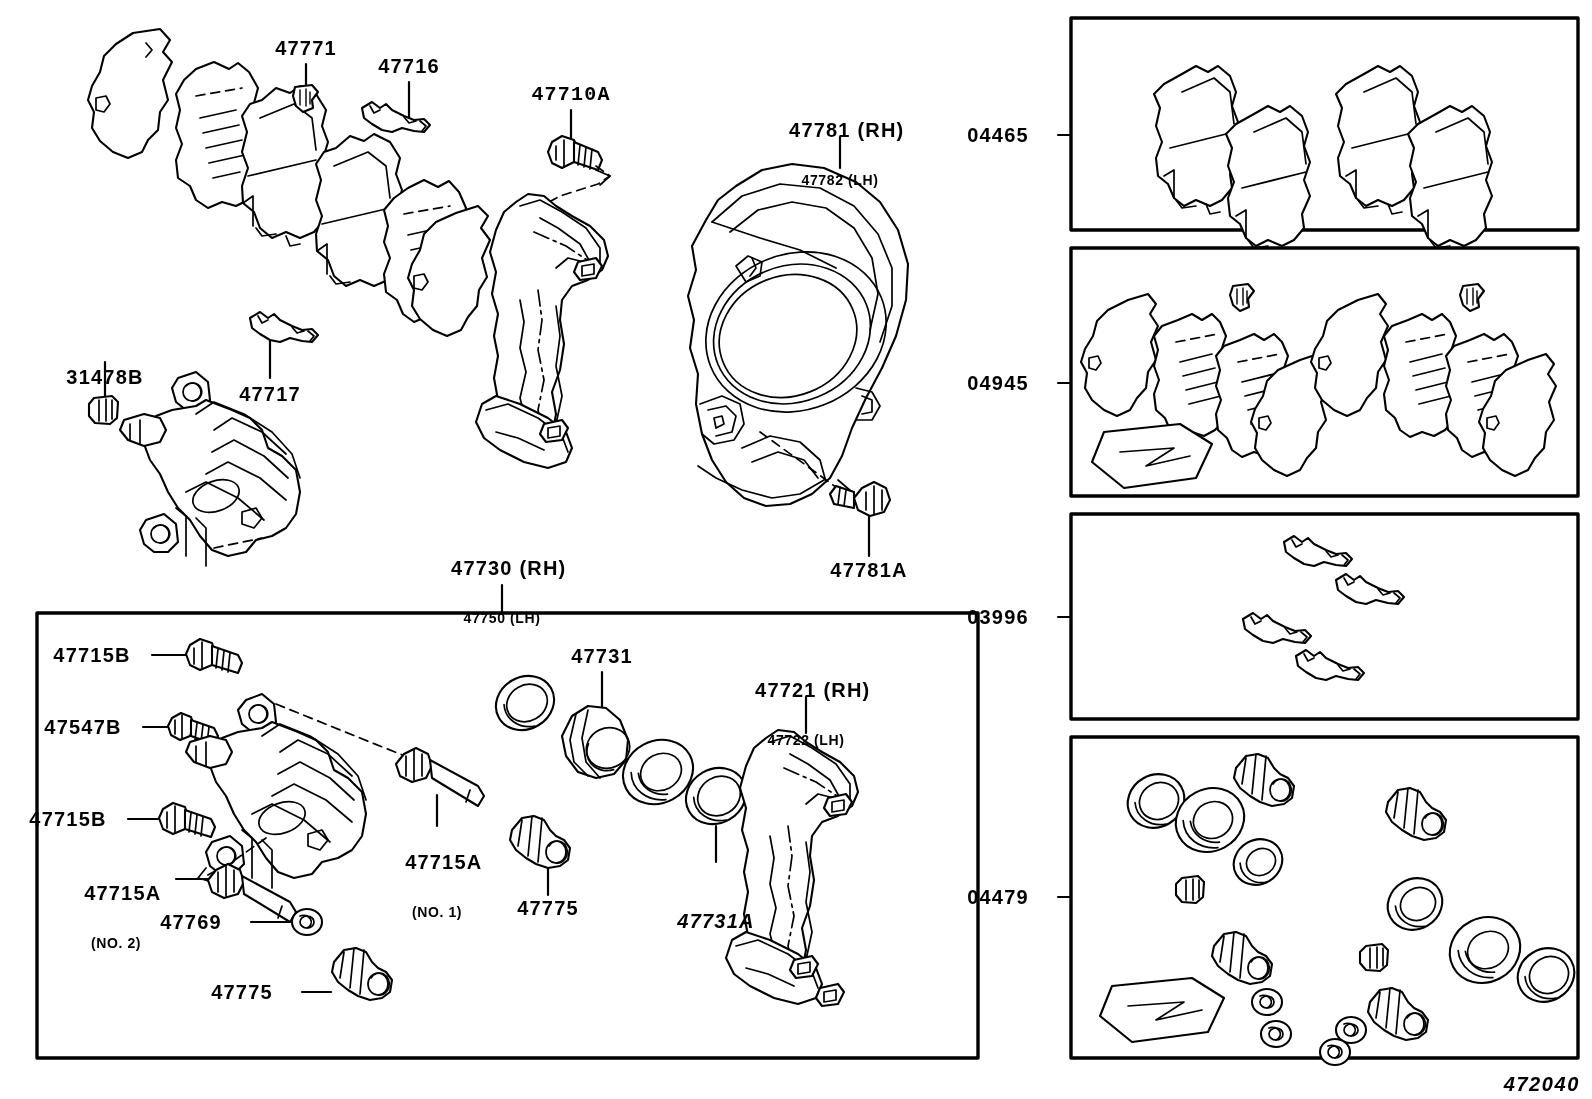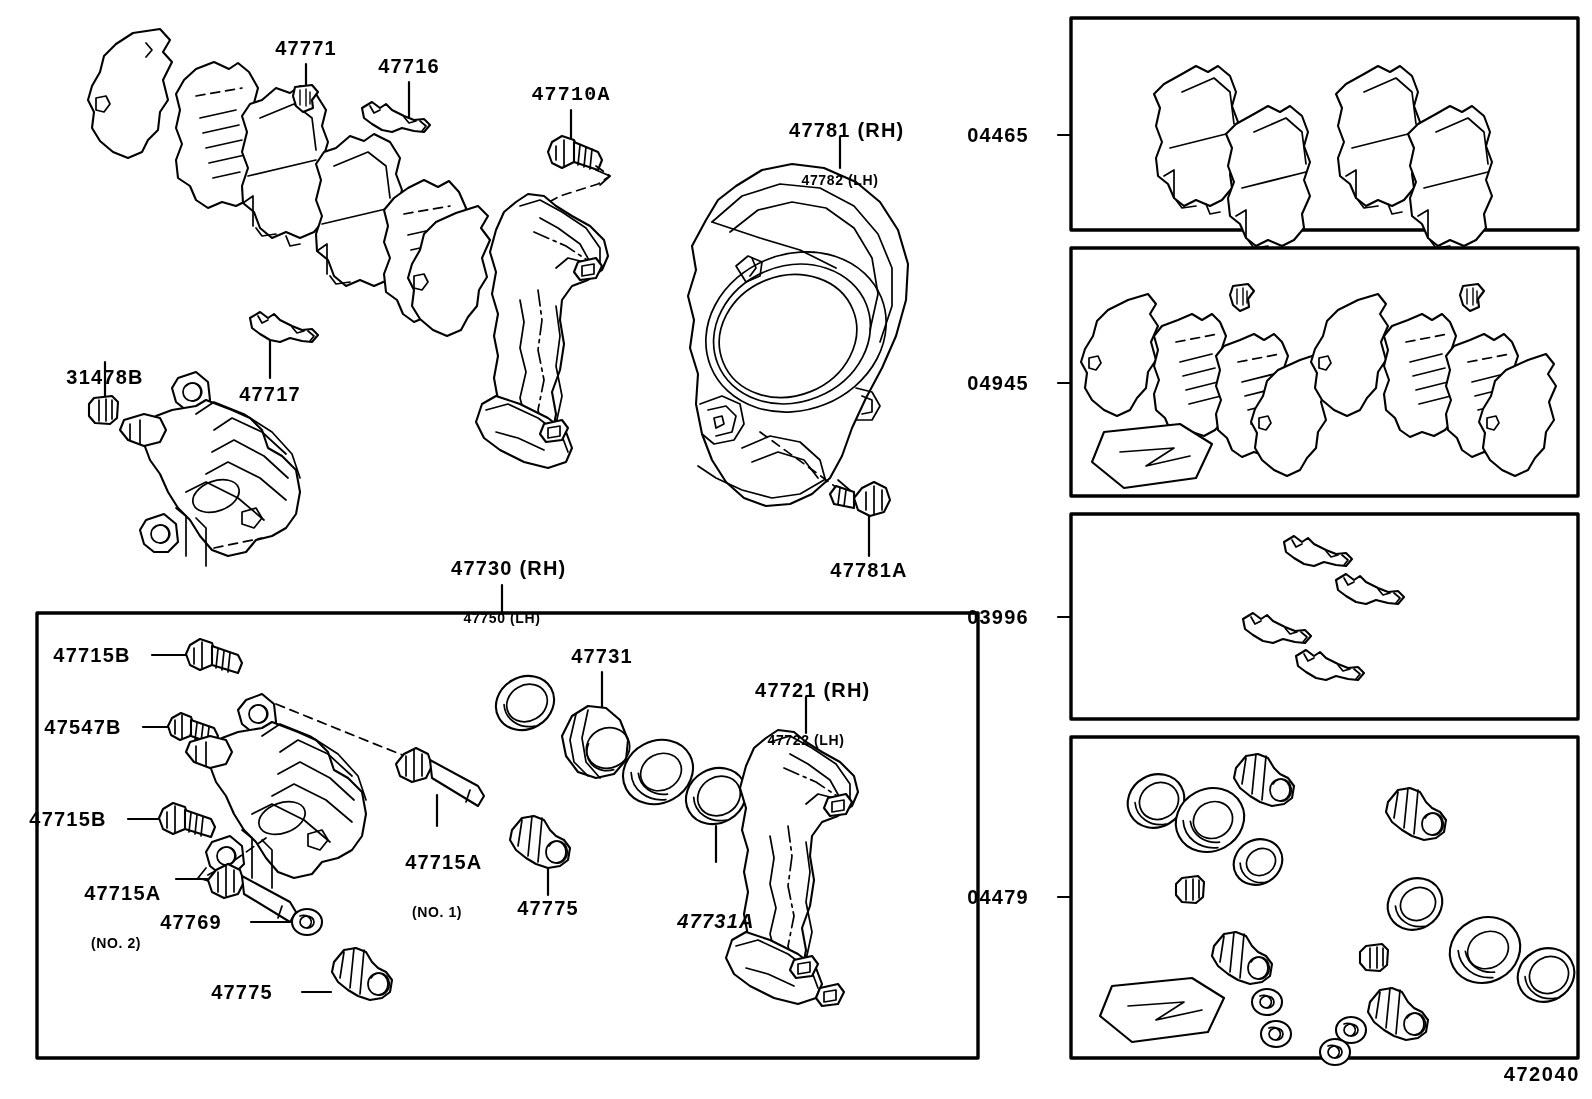--- a/index.html
+++ b/index.html
@@ -5,22 +5,22 @@
   html,body{margin:0;padding:0;background:#ffffff;}
   body{width:1592px;height:1099px;position:relative;overflow:hidden;
        font-family:"Liberation Sans","DejaVu Sans",sans-serif;color:#000;}
   .stage{position:absolute;inset:0;}
   svg.art{position:absolute;left:0;top:0;width:1592px;height:1099px;overflow:visible;}
   .lbl{position:absolute;font-weight:bold;font-size:20px;letter-spacing:1.2px;
        white-space:pre;line-height:25px;color:#000;}
   .lbl.r{text-align:center;}
   .lbl.c{text-align:center;}
   .lbl .sub{font-size:14px;letter-spacing:0.6px;display:block;}
-  .diagid{position:absolute;right:12px;bottom:13px;font-weight:bold;font-size:20px;
-          letter-spacing:1.6px;}
+  .diagid{position:absolute;right:12px;bottom:3px;font-weight:bold;font-size:20px;
+          letter-spacing:1.6px;font-style:italic;}
   
   .art path,.art line,.art polyline,.art rect,.art ellipse,.art circle{
      fill:none;stroke:#000;stroke-width:2.1;stroke-linejoin:round;stroke-linecap:round;}
   .art .thin{stroke-width:1.7;}
   .art .hair{stroke-width:1.4;}
   .art .box{stroke-width:3.4;}
   .art .lead{stroke-width:2.2;}
   .art .dash{stroke-dasharray:9 6;stroke-width:1.7;}
   .art .dashdot{stroke-dasharray:16 5 3 5;stroke-width:1.7;}
   .art .fillw{fill:#fff;}

